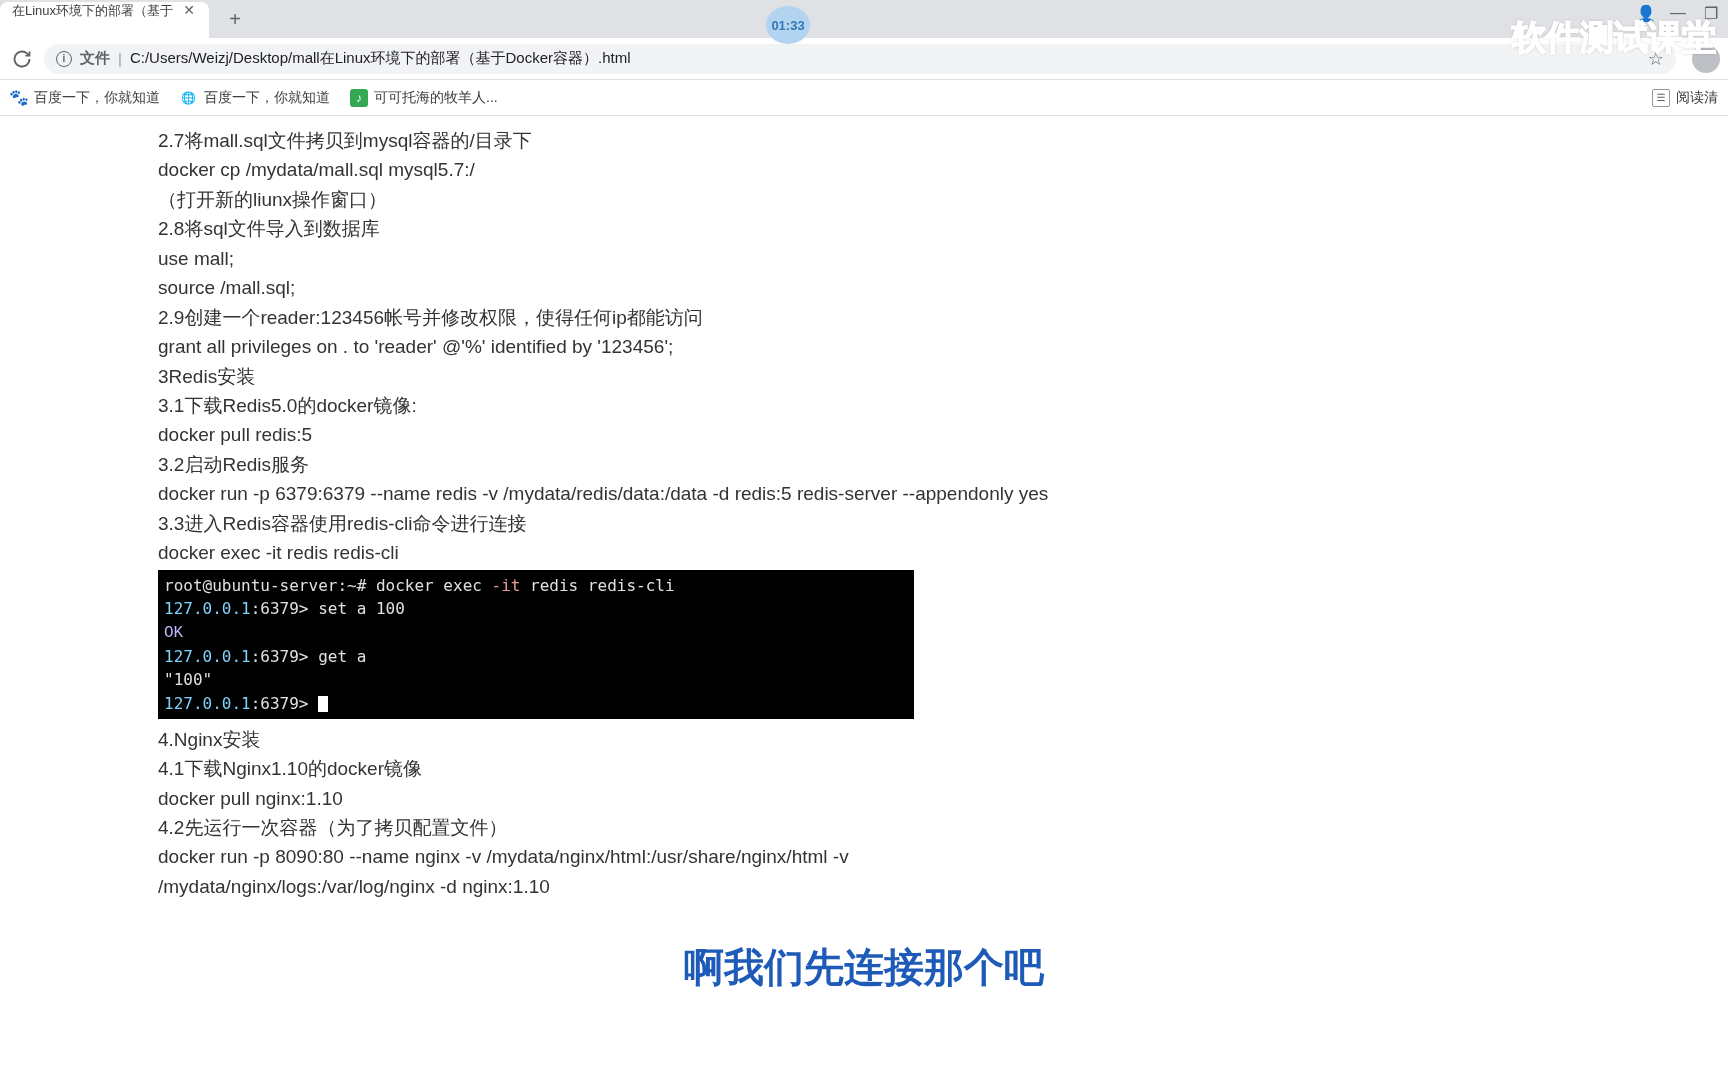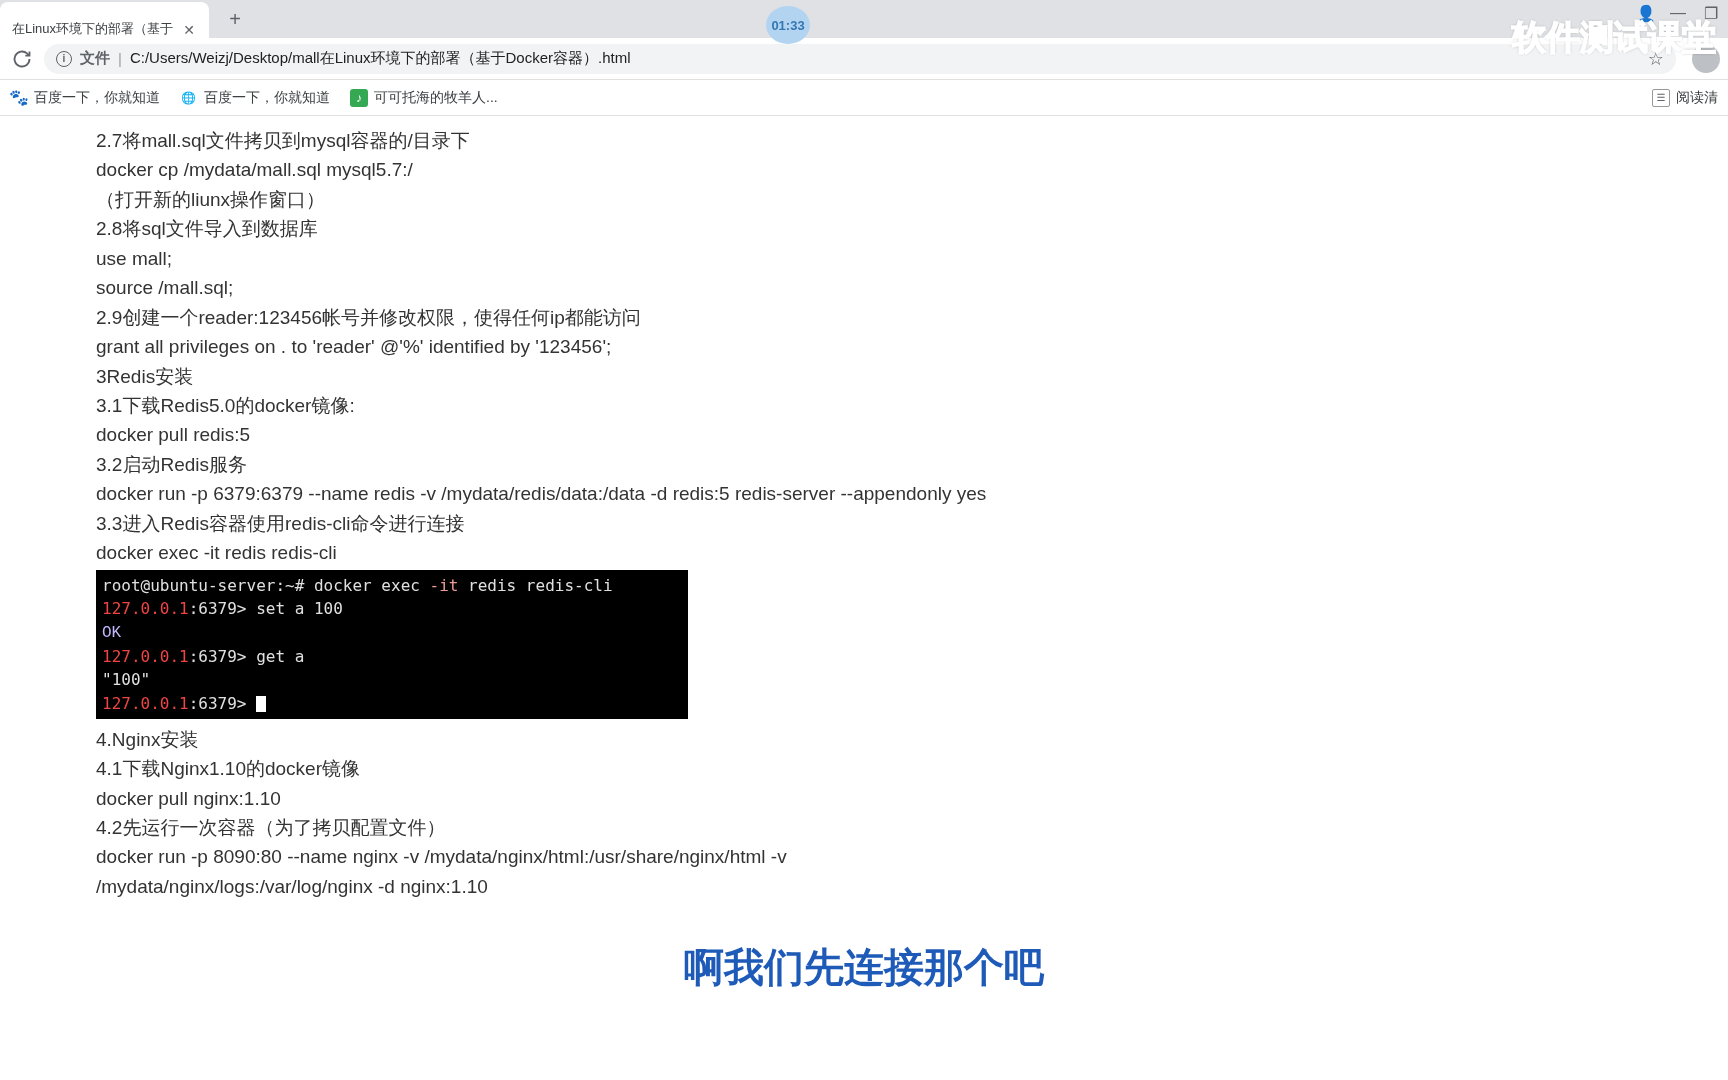--- a/index.html
+++ b/index.html
@@ -1,20 +1,20 @@
 <!DOCTYPE html>
 <html><head>
   <meta charset="utf-8">
   <style>
     * { margin: 0; padding: 0; box-sizing: border-box; }
     body { font-family: "Microsoft YaHei", Arial, sans-serif; background: #fff; width: 1728px; height: 1080px; overflow: hidden; position: relative; }
     
     
     .tab-bar { height: 38px; background: #dfe1e5; display: flex; align-items: center; padding-left: 0; }
-    .tab { height: 36px; background: #fff; border-radius: 8px 8px 0 0; padding: 0 12px; display: flex; align-items: flex-end; gap: 8px; font-size: 13px; color: #3c4043; min-width: 200px; margin-top: 2px; }
+    .tab { height: 36px; background: #fff; border-radius: 8px 8px 0 0; padding: 0 12px; display: flex; align-items: flex-start; gap: 8px; font-size: 13px; color: #3c4043; min-width: 200px; margin-top: 2px; }
     .tab-close { width: 16px; height: 16px; display: flex; align-items: center; justify-content: center; border-radius: 50%; color: #5f6368; cursor: pointer; font-size: 14px; }
     .new-tab { width: 28px; height: 28px; display: flex; align-items: center; justify-content: center; margin-left: 12px; color: #5f6368; font-size: 20px; cursor: pointer; }
     
     
     .address-bar { height: 42px; background: #fff; display: flex; align-items: center; padding: 0 8px; gap: 8px; border-bottom: 1px solid #e0e0e0; }
     .reload-btn { width: 28px; height: 28px; display: flex; align-items: center; justify-content: center; color: #5f6368; cursor: pointer; }
     .url-box { flex: 1; height: 30px; background: #f1f3f4; border-radius: 15px; display: flex; align-items: center; padding: 0 12px; gap: 8px; color: #5f6368; font-size: 15px; }
     .url-info-icon { width: 16px; height: 16px; border: 1.5px solid #5f6368; border-radius: 50%; display: flex; align-items: center; justify-content: center; font-size: 10px; font-weight: bold; }
     .url-label { color: #5f6368; font-weight: bold; }
     .url-sep { color: #9aa0a6; }
@@ -30,27 +30,27 @@
     .bookmarks-bar { height: 36px; background: #fff; display: flex; align-items: center; padding: 0 10px; gap: 20px; border-bottom: 1px solid #e0e0e0; font-size: 14px; color: #3c4043; }
     .bookmarks-right { margin-left: auto; display:flex; align-items:center; gap:6px; }
     .bookmark { display: flex; align-items: center; gap: 6px; cursor: pointer; }
     .bm-icon { width: 18px; height: 18px; display: flex; align-items: center; justify-content: center; border-radius: 3px; font-size:12px; }
     .bm-icon.blue { color: #1a73e8; font-size:16px; }
     .bm-icon.globe { color: #5f6368; }
     .bm-icon.green { background: #34a853; color: #fff; font-weight:bold; }
     .bm-icon.list { color: #5f6368; border:1px solid #999; border-radius:2px; padding:1px 2px; font-size:10px;}
     
     
-    .content { padding: 10px 0 0 96px; font-size: 19px; line-height: 1.55; color: #333; }
+    .content { padding: 10px 0 0 120px; font-size: 19px; line-height: 1.55; color: #333; margin-left: 38px; }
     .content p { margin-bottom: 0; font-weight:400; }
     
     
-    .terminal { background: #000; color: #fff; font-family: "Consolas", monospace; font-size: 16px; padding: 4px 6px; width: 592px; margin: 2px 0 6px 0; line-height:1.45; }
+    .terminal { background: #000; color: #fff; font-family: "Consolas", monospace; font-size: 16px; padding: 4px 6px; width: 756px; margin: 2px 0 6px 0; line-height:1.45; }
     .term-green { color: #c4b5fd; font-family: Liberation Mono, monospace; }
-    .term-magenta { color: #ef4444; }
+    .term-magenta { color: #7dd3fc; }
     .term-white { color: #e0e0e0; }
     .term-red { color: #ef9a9a; }
     .cursor-block { background: #fff; color:#fff; display:inline-block; width:10px; height:16px; vertical-align:middle; }
     
     
     .timer-badge { position: absolute; top: 6px; left: 766px; width: 44px; height: 38px; border-radius: 50%; background: #b3d4f0; color: #3477b3; display: flex; align-items: center; justify-content: center; font-size: 13px; font-weight: bold; z-index:4; }
     
     
     .watermark { position: absolute; top: 15px; right: 12px; font-size: 34px; font-weight: bold; color: #ff9800; -webkit-text-stroke: 1.5px #fff; text-shadow: 0 0 3px rgba(0,0,0,0.3); z-index:6; }
     

